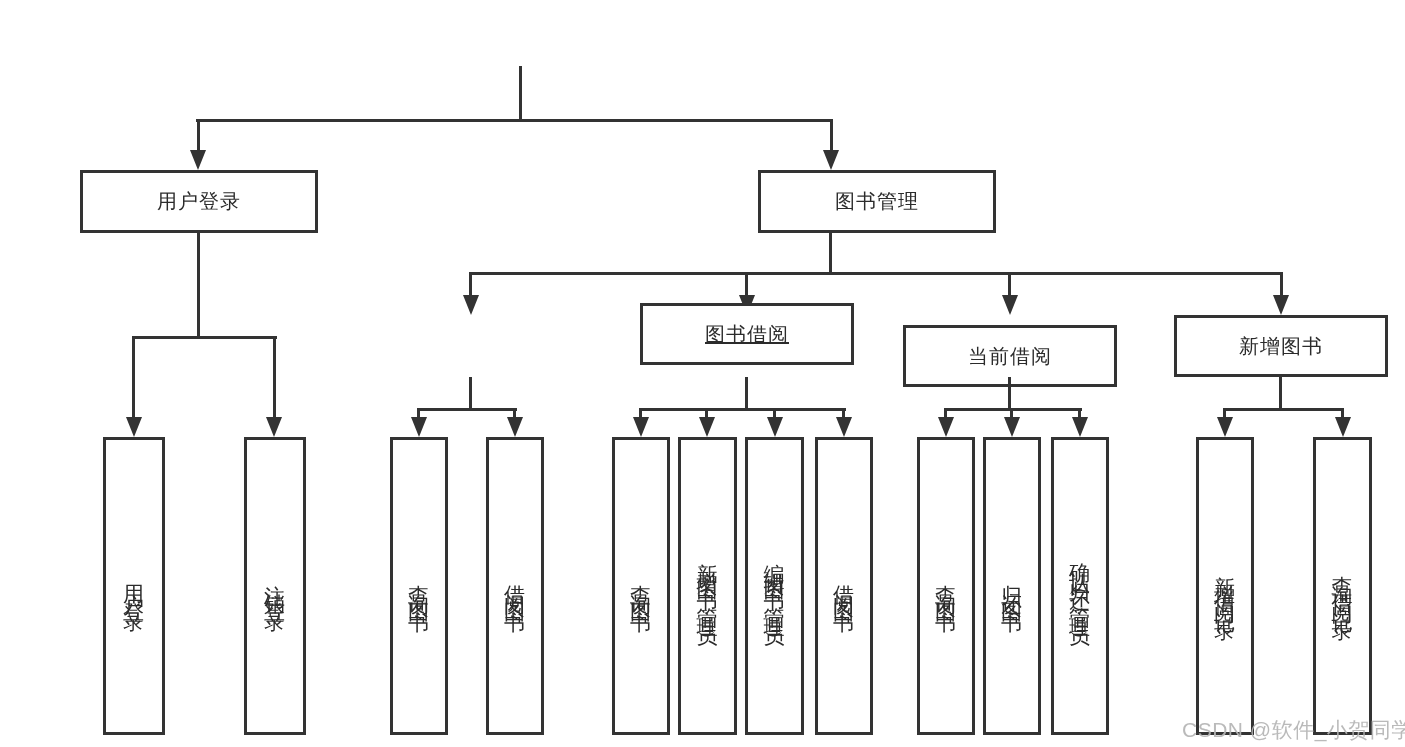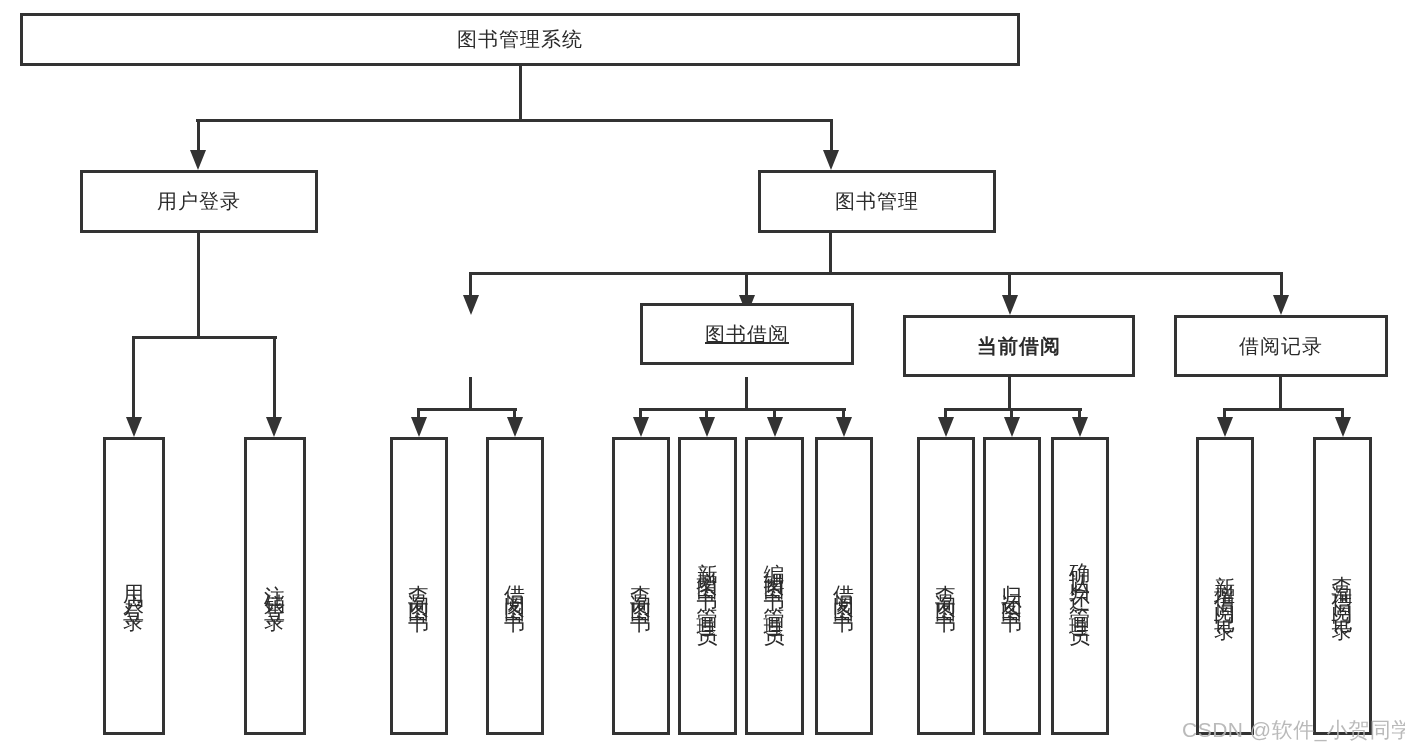--- a/index.html
+++ b/index.html
@@ -52,23 +52,20 @@
     white-space: nowrap;
     z-index: 20;
     letter-spacing: 0.5px;
   }
 </style>
 </head>
 <body>
 
 <div id="stage">
 
-  <div class="node" style="left:20px; top:13px; width:1000px; height:53px;">
-    <span class="lbl">图书管理系统</span>
-  </div>
 
   <div class="vl" style="left:519px; top:66px; height:53px;"></div>
   <div class="hl" style="left:196px; top:119px; width:637px;"></div>
   <div class="vl" style="left:197px; top:119px; height:32px;"></div>
   <div class="vl" style="left:830px; top:119px; height:32px;"></div>
   <div class="arrow" style="left:190px; top:150px;"></div>
   <div class="arrow" style="left:823px; top:150px;"></div>
 
   <div class="node" style="left:80px; top:170px; width:238px; height:63px;">
     <span class="lbl">用户登录</span>
@@ -98,25 +95,25 @@
   <div class="vl" style="left:1008px; top:272px; height:23px;"></div>
   <div class="vl" style="left:1280px; top:272px; height:23px;"></div>
   <div class="arrow" style="left:463px; top:295px;"></div>
   <div class="arrow" style="left:739px; top:295px;"></div>
   <div class="arrow" style="left:1002px; top:295px;"></div>
   <div class="arrow" style="left:1273px; top:295px;"></div>
 
   <div class="node" style="left:640px; top:303px; width:214px; height:62px;text-decoration:underline;">
     <span class="lbl">图书借阅</span>
   </div>
-  <div class="node" style="left:903px; top:315px; width:232px; height:62px;font-weight:bold;">
+  <div class="node" style="left:903px; top:325px; width:214px; height:62px;">
     <span class="lbl">当前借阅</span>
   </div>
   <div class="node" style="left:1174px; top:315px; width:214px; height:62px;">
-    <span class="lbl">借阅记录</span>
+    <span class="lbl">新增图书</span>
   </div>
 
   <div class="vl" style="left:469px; top:377px; height:31px;"></div>
   <div class="hl" style="left:417px; top:408px; width:100px;"></div>
   <div class="vl" style="left:417px; top:408px; height:11px;"></div>
   <div class="vl" style="left:513px; top:408px; height:11px;"></div>
   <div class="arrow" style="left:411px; top:417px;"></div>
   <div class="arrow" style="left:507px; top:417px;"></div>
 
   <div class="node leaf" style="left:390px; top:437px; width:58px; height:298px;">

